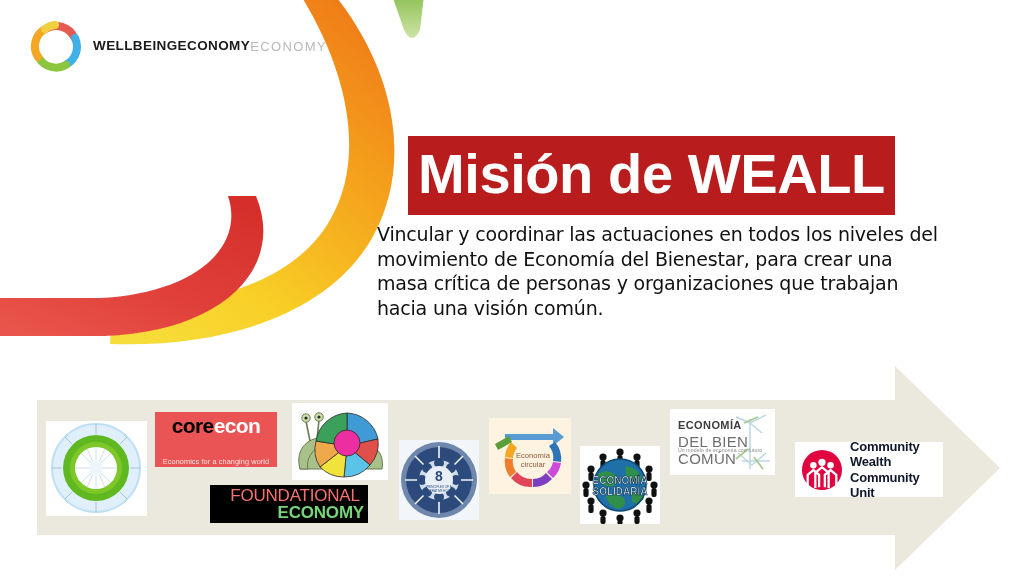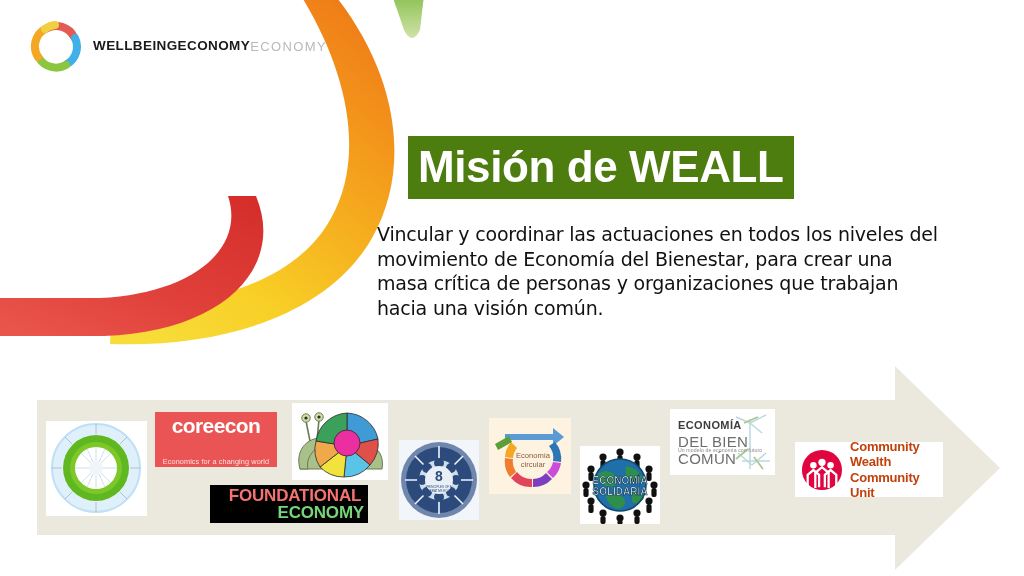--- a/index.html
+++ b/index.html
@@ -25,25 +25,25 @@
   }
   .logo-words .l3{
     font-family:"Liberation Sans", sans-serif;
     font-weight:normal;font-size:13px;letter-spacing:1.4px;color:#b9b9b9;margin-top:1px;
   }
 
   
   .title-wrap{position:absolute;left:408px;top:136px;}
   .title{
     display:inline-block;
-    background:#4d7c0f;
+    background:#b91c1c;
     color:#ffffff;
     font-family:"Liberation Sans", sans-serif;
     font-weight:bold;
-    font-size:44px;
+    font-size:56px;
     line-height:1.30;
     padding:2px 10px 4px 10px;
     letter-spacing:-0.4px;
     white-space:nowrap;
   }
 
   
   .body-text{
     position:absolute;left:377px;top:222px;width:570px;
     font-family:"DejaVu Sans", sans-serif;
@@ -58,45 +58,45 @@
 
   
   .tile{position:absolute;background:#ffffff;box-sizing:border-box;overflow:hidden;}
 
   
   .t-doughnut{left:46px;top:421px;width:101px;height:95px;}
   
   .t-coreecon{left:155px;top:412px;width:122px;height:55px;background:#ea5454;
     display:flex;flex-direction:column;align-items:center;justify-content:center;}
   .ce-main{font-family:"Liberation Sans", sans-serif;font-size:21px;font-weight:bold;letter-spacing:-0.6px;}
-  .ce-main .w{color:#ffffff;text-align:center;}
+  .ce-main .w{color:#000000;text-align:center;}
   .ce-main .b{color:#ffffff;}
   .ce-sub{font-family:"Liberation Sans", sans-serif;font-size:7.3px;color:#fbe2e2;margin-top:19px;letter-spacing:.1px;}
   
   .t-found{left:210px;top:485px;width:158px;height:38px;background:#000000;
     display:flex;flex-direction:column;align-items:center;justify-content:center;}
-  .fe1{font-family:"Liberation Sans", sans-serif;font-weight:bold;font-size:17px;color:#f4736f;letter-spacing:-0.2px;line-height:1.0;margin-left:12px;}
+  .fe1{font-family:"Liberation Sans", sans-serif;font-weight:normal;font-size:17px;color:#f4736f;letter-spacing:-0.2px;line-height:1.0;margin-left:12px;}
   .fe2{font-family:"Liberation Sans", sans-serif;font-weight:bold;font-size:17px;color:#78d47a;letter-spacing:-0.2px;line-height:1.05;align-self:flex-end;margin-right:4px;}
   
   .t-snail{left:292px;top:403px;width:96px;height:77px;}
   
   .t-regen{left:399px;top:440px;width:80px;height:80px;}
   
   .t-circ{left:489px;top:418px;width:82px;height:76px;background:#fdf3e0;}
   
   .t-solid{left:580px;top:446px;width:80px;height:78px;}
   
   .t-bien{left:670px;top:409px;width:105px;height:66px;background:#ffffff;}
   .bc1{position:absolute;left:8px;top:10px;font-family:"Liberation Sans", sans-serif;font-weight:bold;font-size:11px;color:#3c3c3c;letter-spacing:.4px;}
   .bc2{position:absolute;left:8px;top:24px;font-family:"Liberation Sans", sans-serif;font-size:15px;color:#6e6e6e;letter-spacing:.3px;}
   .bc3{position:absolute;left:8px;top:38px;font-family:"Liberation Sans", sans-serif;font-size:5.2px;color:#8c8c8c;letter-spacing:.1px;}
   
   .t-cwb{left:795px;top:442px;width:148px;height:55px;background:#ffffff;display:flex;align-items:center;gap:7px;padding-left:6px;}
   .cwb-txt{display:flex;flex-direction:column;line-height:1.18;}
-  .cwb-txt span{font-family:"Liberation Sans", sans-serif;font-weight:bold;font-size:13px;color:#c2410c;letter-spacing:-0.2px;}
+  .cwb-txt span{font-family:"Liberation Sans", sans-serif;font-weight:bold;font-size:13px;color:#0f172a;letter-spacing:-0.2px;}
 </style>
 </head>
 <body>
 
 <div class="slide">
 
   <svg class="swoosh-layer" viewBox="0 0 1024 576" width="1024" height="576" aria-hidden="true">
     <defs>
       <linearGradient id="gOrange" x1="0.75" y1="0" x2="0.12" y2="1">
         <stop offset="0%" stop-color="#f07e18"></stop>

